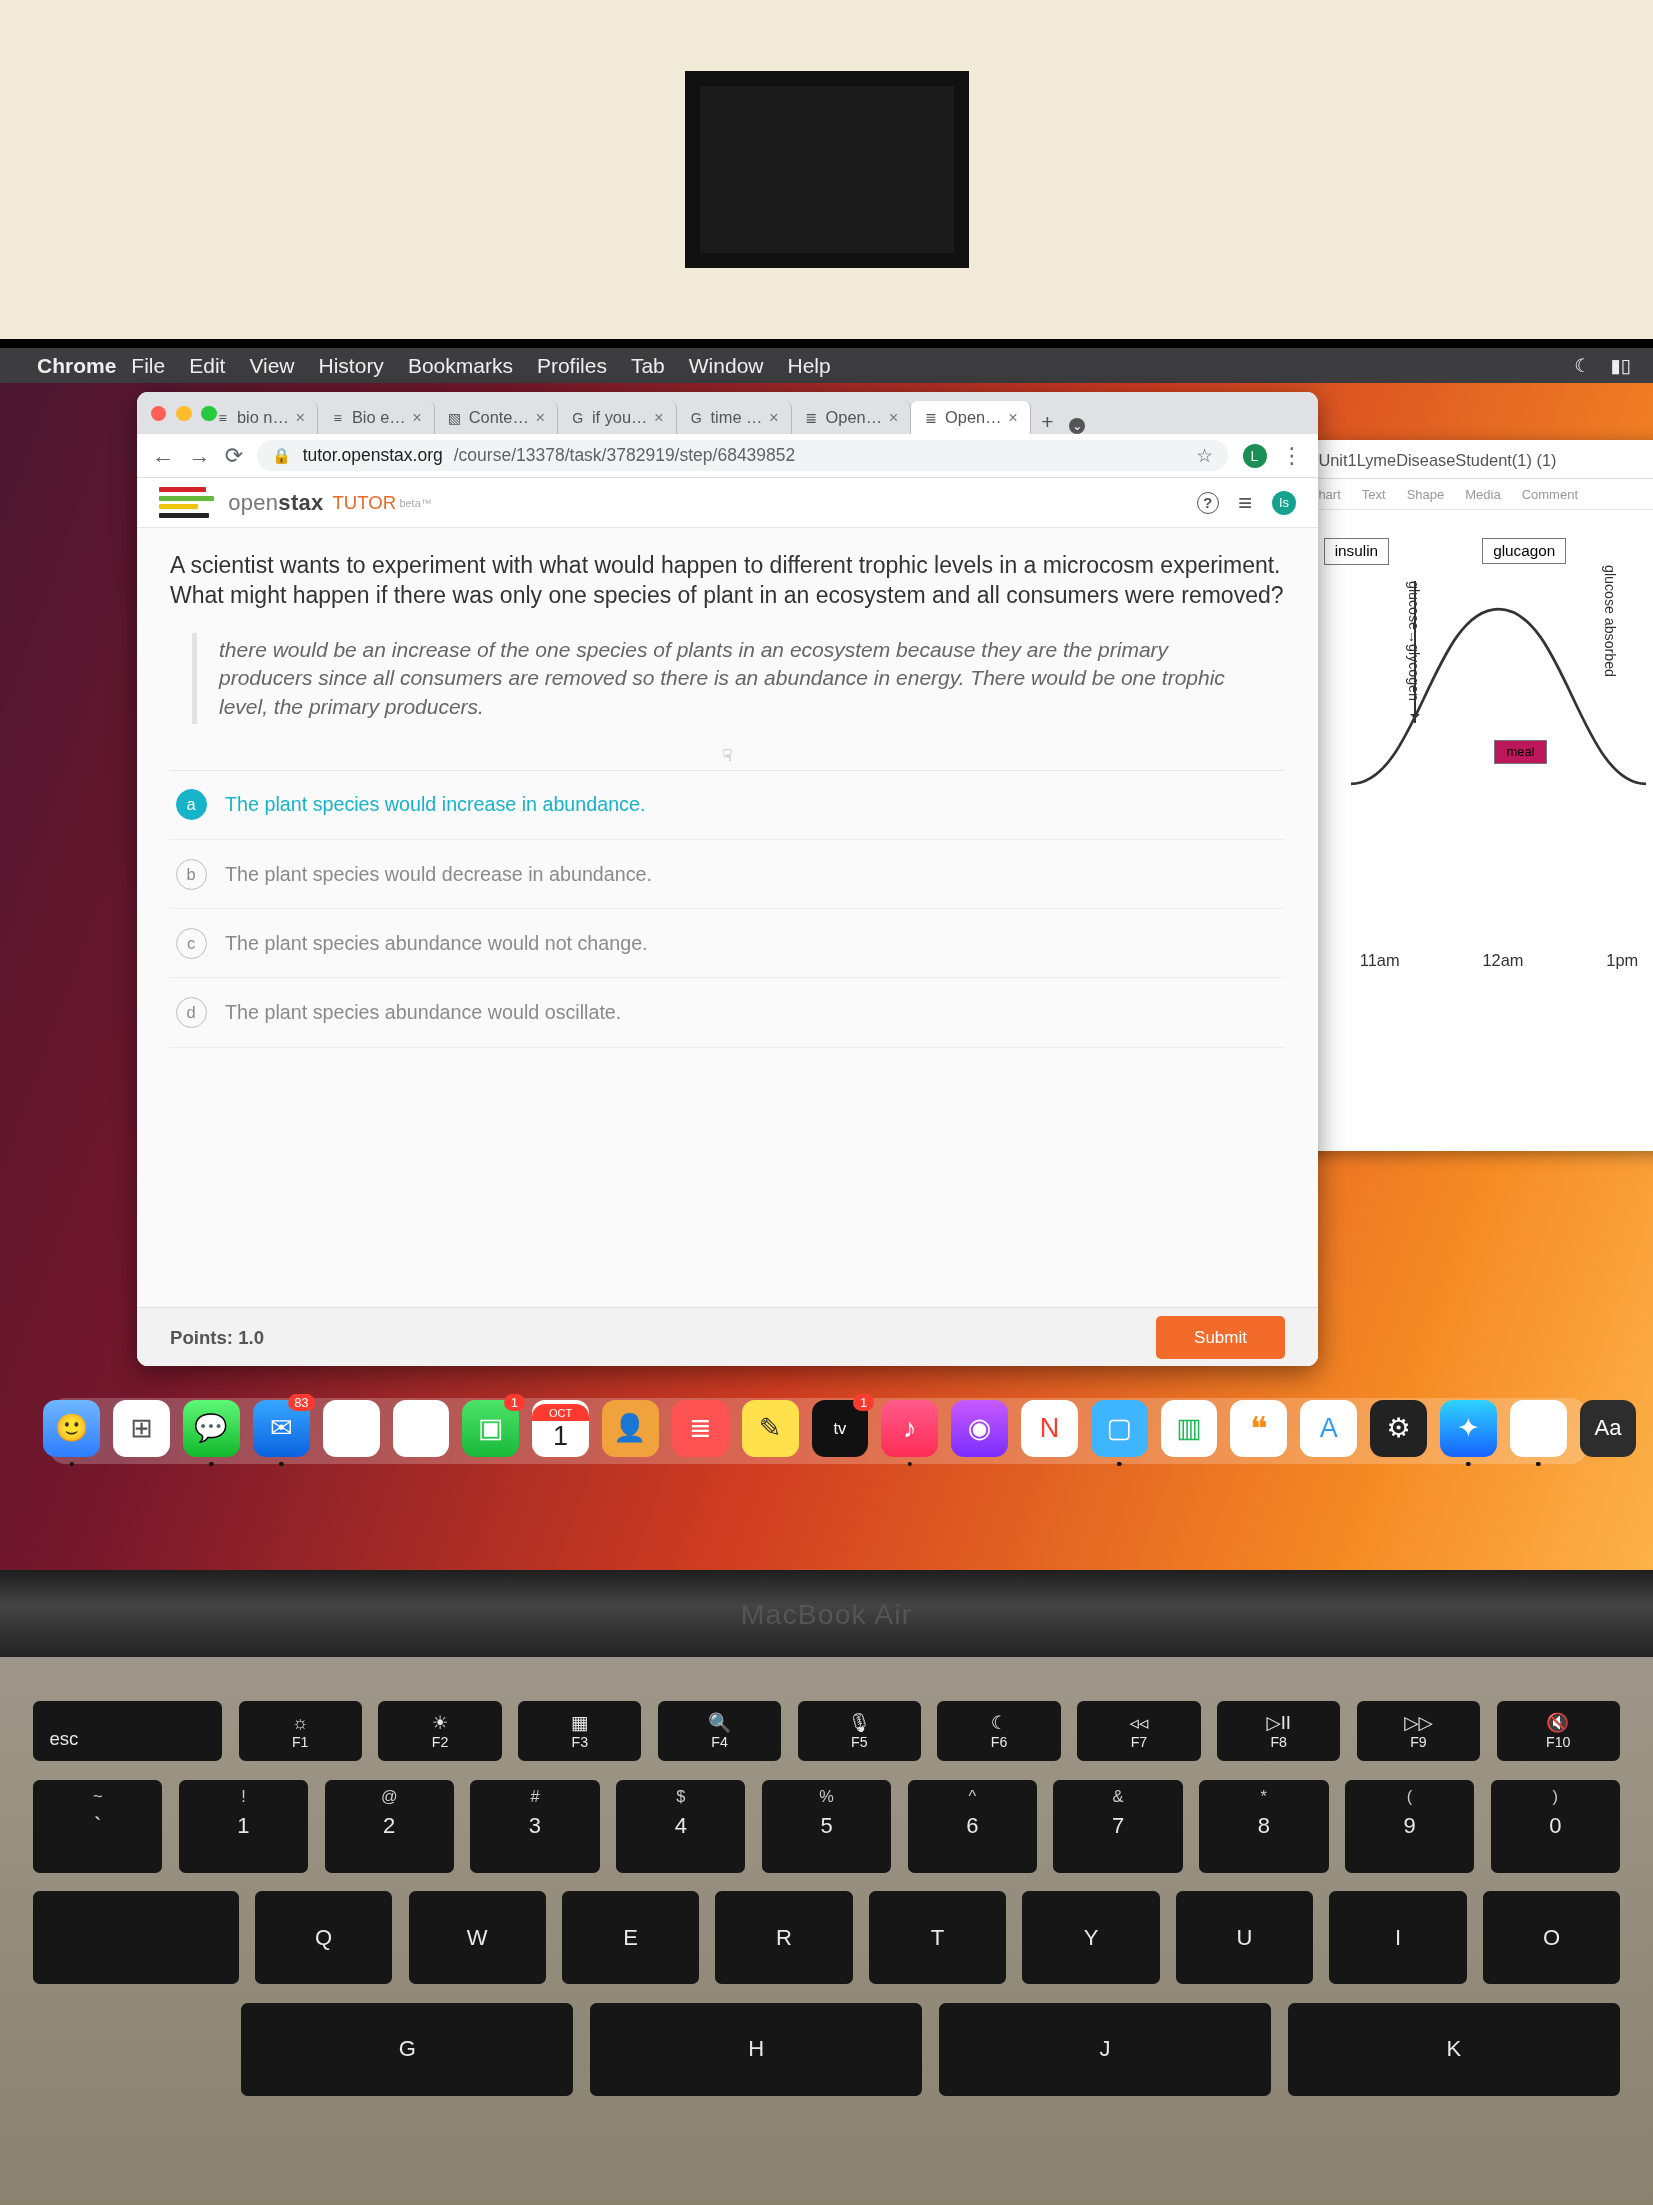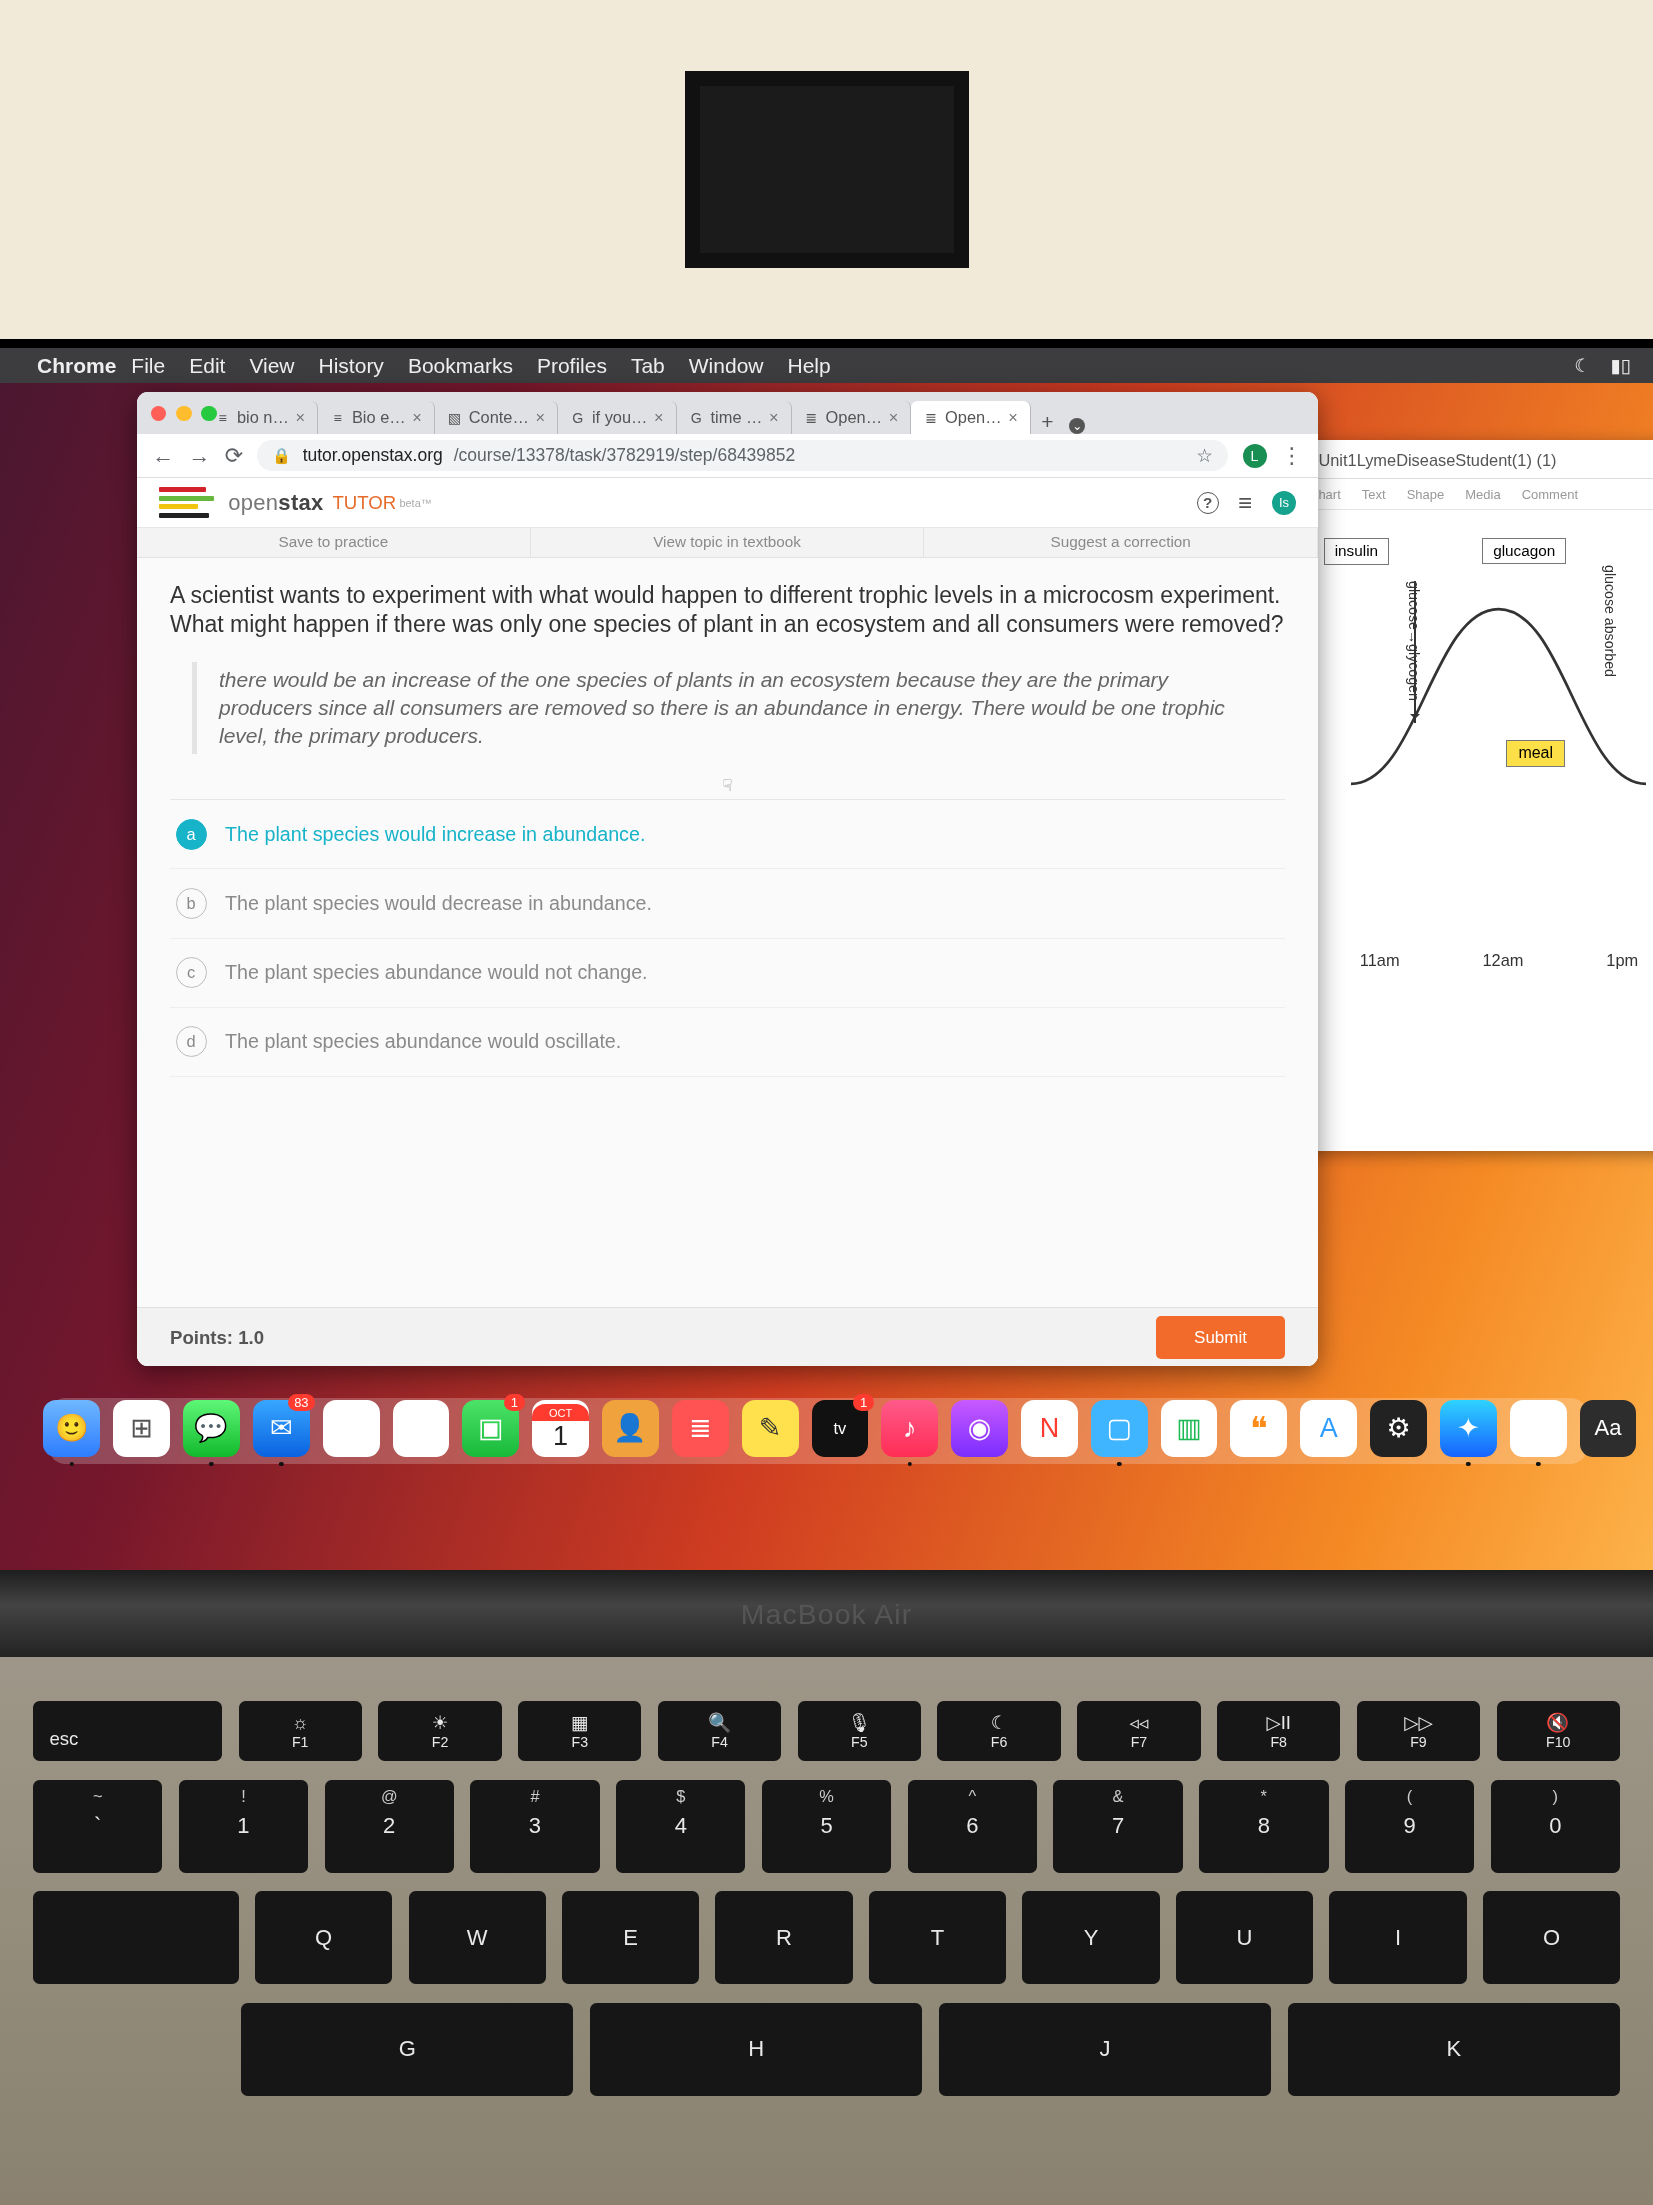--- a/index.html
+++ b/index.html
@@ -110,21 +110,21 @@
   .otherwin .title{font-size:16.4px;color:#555;border-bottom:1.1px solid #dcdcdc;padding-bottom:7.7px;margin-bottom:5.5px}
   .owtoolbar{display:flex;gap:21px;font-size:13px;color:#999;border-bottom:0.5px solid #e5e5e5;padding:3.3px 0 6.6px 0}
   .graph{position:relative;height:438px;margin-top:22px}
   .gbox{position:absolute;border:1.1px solid #777;padding:3.3px 9.8px;font-size:15.3px;background:#fff}
   .gb1{left:5.5px;top:6px}.gb2{left:164px;top:5.5px}
   .vtext{position:absolute;writing-mode:vertical-rl;font-size:14.2px;color:#333}
   .vt1{left:88px;top:49px}.vt2{left:284px;top:33px}
   .arrow1{position:absolute;left:96px;top:49px;width:1.6px;height:142px;background:#333}
   .arrow1::after{content:'';position:absolute;bottom:-1.1px;left:-4.9px;border:5.5px solid transparent;border-top-color:#333}
   .curve{position:absolute;left:33px;top:44px;width:295px;height:230px;border:none}
-  .meal{position:absolute;left:188px;top:208px;border:1.1px solid #777;padding:3.3px 11px;font-size:16px;background:#fde047}
+  .meal{position:absolute;left:176px;top:208px;border:1.1px solid #777;padding:3.3px 11px;font-size:13px;background:#be185d}
   .xlabels{position:absolute;bottom:0;left:0;right:0;display:flex;justify-content:space-around;font-size:16.4px;color:#333}
   
   .dock{position:absolute;left:27px;right:0;top:1039px;height:82px;display:flex;align-items:center;gap:13px;padding:0 16.4px}
   .dockbg{position:absolute;left:22px;right:66px;top:11px;bottom:5.5px;background:rgba(255,255,255,.22);border-radius:16.4px;backdrop-filter:blur(2.2px)}
   .di{width:57px;height:57px;border-radius:13px;position:relative;z-index:1;display:flex;align-items:center;justify-content:center;font-size:27px;color:#fff}
   .di .dot{position:absolute;bottom:-9.8px;left:50%;transform:translateX(-50%);width:4.4px;height:4.4px;background:#111;border-radius:50%}
   .di .badge{position:absolute;top:-5.5px;right:-5.5px;background:#ff3b30;color:#ffffff;border-radius:11px;padding:1.1px 6.6px;font-size:13px}
   
   .hinge{position:absolute;left:0;right:0;top:1570px;height:88px;background:linear-gradient(#1e1e1e,#444 40%,#222);display:flex;align-items:center;justify-content:center;color:#555;font-size:28.4px;letter-spacing:1.1px}
   .keyboard{position:absolute;left:0;right:0;top:1657px;bottom:0;background:linear-gradient(#9e9789,#8a826f);padding:44px 33px}
@@ -255,25 +255,20 @@
             <span>open</span><b>stax</b>
           </span>
           <span class="tutor">TUTOR</span>
           <span class="beta">beta™</span>
           <div class="rh">
             <div class="help">?</div>
             <div class="ham">≡</div>
             <div class="avatar">Is</div>
           </div>
         </div>
-        <div class="subtabs" id="subtabs">
-            <div>Save to practice</div>
-            <div>View topic in textbook</div>
-            <div>Suggest a correction</div>
-          </div>
 
         <div class="content">
           <div class="qtext">A scientist wants to experiment with what would happen to different trophic levels in a microcosm experiment. What might happen if there was only one species of plant in an ecosystem and all consumers were removed?</div>
           <div class="freeresp">there would be an increase of the one species of plants in an ecosystem because they are the primary producers since all consumers are removed so there is an abundance in energy. There would be one trophic level, the primary producers.</div>
           <div class="cursor">☟</div>
           <div class="answers" id="answers">
               <div class="ansrow sel">
                 <div class="letter">a</div>
                 <div class="atext">The plant species would increase in abundance.</div>
               </div>

